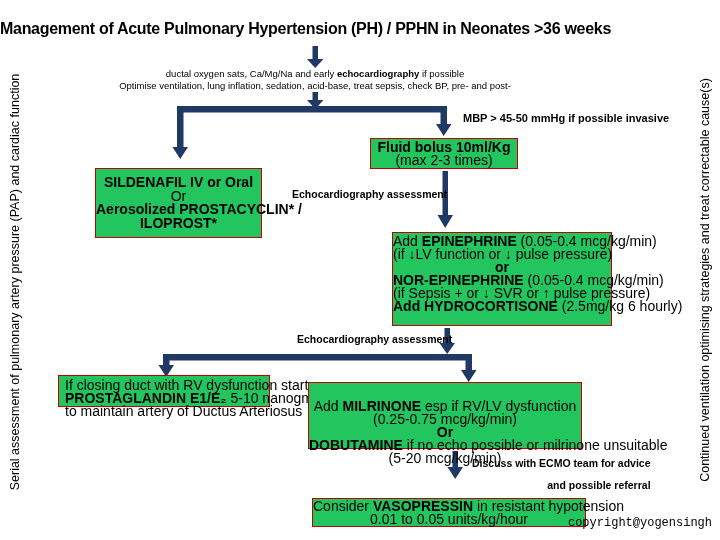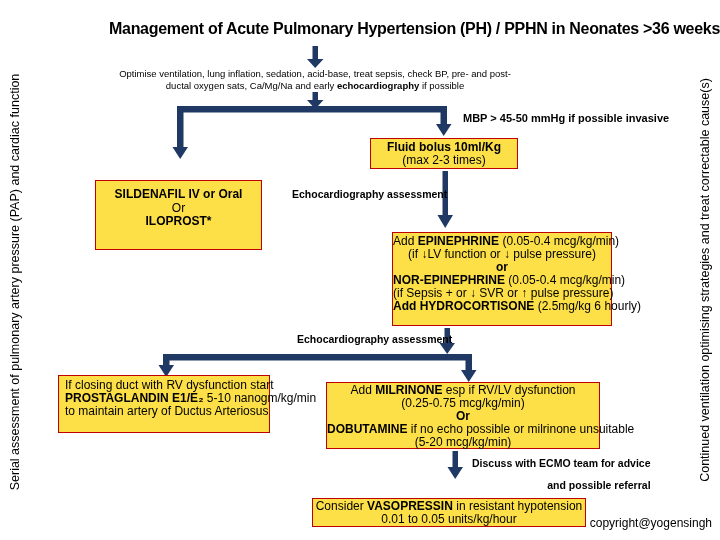--- a/index.html
+++ b/index.html
@@ -19,21 +19,21 @@
     position: absolute;
     left: 0; top: 0;
     width: 720px; height: 540px;
   }
   .connectors rect, .connectors polygon { fill: var(--arrow-color, #1f3864); }
 
   .title {
     position: absolute;
     top: 20px; left: 0;
     width: 100%;
-    text-align: right;
+    text-align: left;
     font-size: 16px;
     font-weight: bold;
     letter-spacing: -0.3px;
   }
   .vlabel {
     position: absolute;
     white-space: nowrap;
     font-size: 12.5px;
   }
   .vlabel.left  { left: 15px;  top: 282px; transform: translate(-50%,-50%) rotate(-90deg); }
@@ -60,39 +60,40 @@
   .echo2 { left: 297px; top: 333px; }
   .ecmo {
     left: 472px; top: 452px;
     white-space: pre-line;
     line-height: 22px;
   }
 
   .flowbox {
     position: absolute;
     border: 1.6px solid var(--box-border-color, #c00000);
-    font-size: 12px;
+    font-size: 14px;
     line-height: 13px;
     text-align: center;
-    background: #fde047;
+    background: #22c55e;
   }
   .flowbox .line { white-space: nowrap; }
   .b { font-weight: bold; }
 
   .fluid        { left: 370px; top: 138px; width: 148px; height: 31px;  padding-top: 2px; }
-  .sildenafil   { left: 95px;  top: 180px; width: 167px; height: 70px;  padding-top: 7px; line-height: 13.5px; }
+  .sildenafil   { left: 95px;  top: 168px; width: 167px; height: 70px;  padding-top: 7px; line-height: 13.5px; }
   .epinephrine  { left: 347px; top: 232px; width: 220px; height: 94px;  padding-top: 2px; margin-left: 45px; }
-  .prostaglandin{ left: 58px;  top: 375px; width: 212px; height: 58px;  text-align: left; padding: 3px 0 0 6px; }
-  .milrinone    { left: 326px; top: 382px; width: 274px; height: 67px;  padding-top: 1px; }
+  .prostaglandin{ left: 58px;  top: 375px; width: 212px; height: 32px;  text-align: left; padding: 3px 0 0 6px; }
+  .milrinone    { left: 308px; top: 382px; width: 274px; height: 67px;  padding-top: 17px; }
   .vasopressin  { left: 312px; top: 480px; width: 274px; height: 29px;  padding-top: 1px; margin-top: 18px; }
 
   .copyright {
     position: absolute;
     right: 8px; top: 516px;
     font-size: 12px;
+    font-family: Liberation Mono, monospace;
   }
 </style>
 </head>
 <body>
 
 <div class="canvas">
 
   <svg class="connectors" viewBox="0 0 720 540" xmlns="http://www.w3.org/2000/svg">
     <g>
       <rect x="312.5" y="46" width="5.5" height="14"></rect>
@@ -137,36 +138,37 @@
       <polygon points="447.5,467 463,467 455.2,479"></polygon>
     </g>
   </svg>
 
   <h1 class="title">Management of Acute Pulmonary Hypertension (PH) / PPHN in Neonates &gt;36 weeks</h1>
 
   <div class="vlabel left">Serial assessment of pulmonary artery pressure (PAP) and cardiac function</div>
   <div class="vlabel right">Continued ventilation optimising strategies and treat correctable cause(s)</div>
 
   <div class="richtext intro">
+      <div class="line"><span>ductal oxygen sats, Ca/Mg/Na and early </span><span class="b">echocardiography</span><span> if possible</span></div>
       <div class="line"><span>Optimise ventilation, lung inflation, sedation, acid-base, treat sepsis, check BP, pre- and post-</span></div>
-      <div class="line"><span>ductal oxygen sats, Ca/Mg/Na and early </span><span class="b">echocardiography</span><span> if possible</span></div>
     </div>
 
   <div class="annot mbp">MBP &gt; 45-50 mmHg if possible invasive</div>
 
   <div class="flowbox fluid richtext">
       <div class="line"><span class="b">Fluid bolus 10ml/Kg</span></div>
       <div class="line"><span>(max 2-3 times)</span></div>
     </div>
 
   <div class="annot echo1">Echocardiography assessment</div>
 
   <div class="flowbox sildenafil richtext">
       <div class="line"><span class="b">SILDENAFIL IV or Oral</span></div>
       <div class="line"><span>Or</span></div>
+      <div class="line"><span class="b">Aerosolized PROSTACYCLIN* /</span></div>
       <div class="line"><span class="b">ILOPROST*</span></div>
     </div>
 
   <div class="flowbox epinephrine richtext">
       <div class="line"><span>Add </span><span class="b">EPINEPHRINE</span><span> (0.05-0.4 mcg/kg/min)</span></div>
       <div class="line"><span>(if ↓LV function or ↓ pulse pressure)</span></div>
       <div class="line"><span class="b">or</span></div>
       <div class="line"><span class="b">NOR-EPINEPHRINE</span><span> (0.05-0.4 mcg/kg/min)</span></div>
       <div class="line"><span>(if Sepsis + or ↓ SVR or ↑ pulse pressure)</span></div>
       <div class="line"><span class="b">Add HYDROCORTISONE</span><span> (2.5mg/kg 6 hourly)</span></div>

